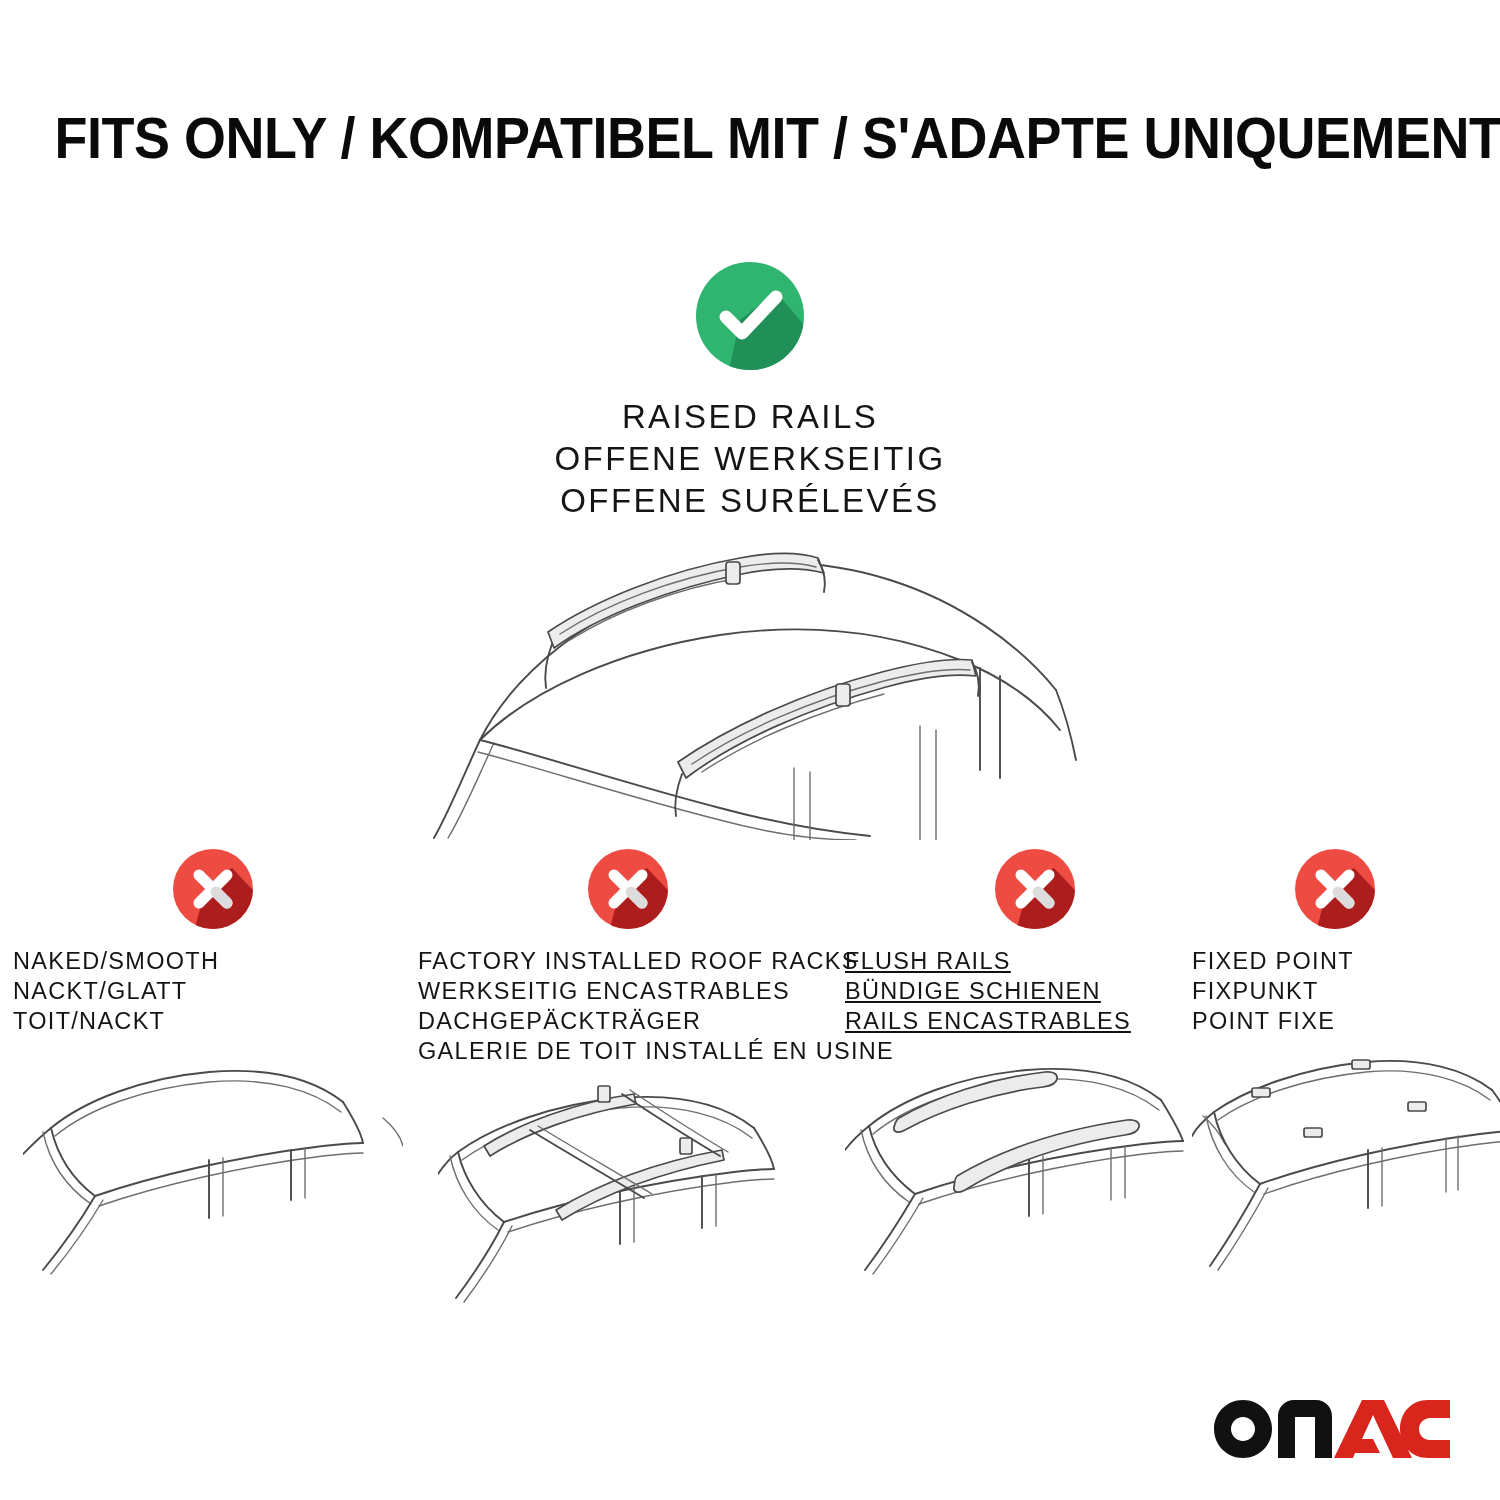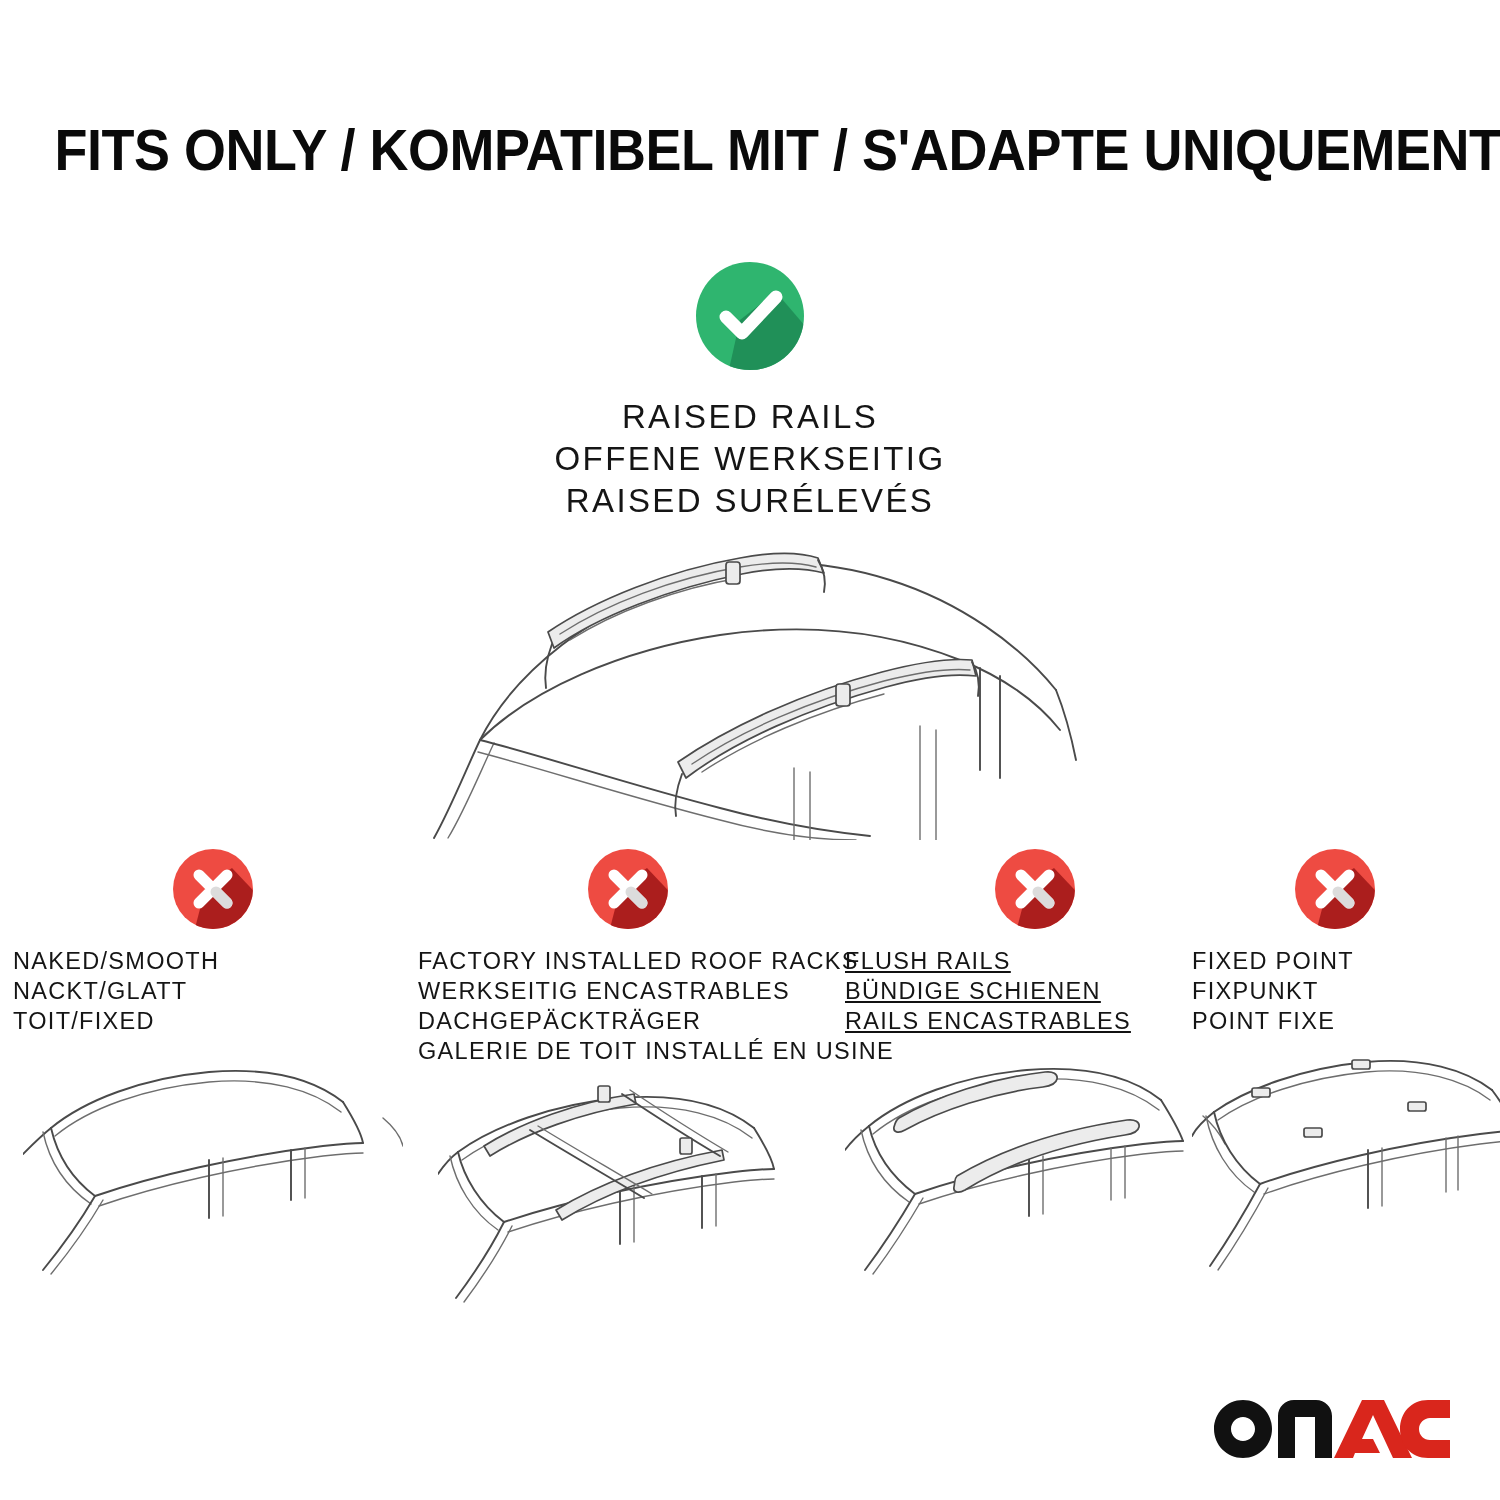--- a/index.html
+++ b/index.html
@@ -12,21 +12,21 @@
     height: 1500px;
     font-family: "Liberation Sans", sans-serif;
     color: #111111;
     overflow: hidden;
     position: relative;
   }
 
   
   .title-bar {
     position: absolute;
-    top: 116px;
+    top: 104px;
     left: 0;
     width: 1224px;
     text-align: right;
   }
   .title-text {
     display: inline-block;
     font-family: "Liberation Sans Narrow", "Liberation Sans", sans-serif;
     font-size: 58px;
     font-weight: 700;
     letter-spacing: -0.5px;
@@ -167,21 +167,21 @@
       <g clip-path="url(#cClip)">
         <polygon points="48,62 84,34 120,76 88,116 36,116" fill="#1D8A55" opacity="0.85"></polygon>
       </g>
       <path d="M34 59 L50 75 L84 39" fill="none" stroke="#ffffff" stroke-width="13" stroke-linecap="round" stroke-linejoin="round"></path>
     </svg>
   </div>
 
   <div class="hero-labels">
     <div class="lbl">RAISED RAILS</div>
     <div class="lbl">OFFENE WERKSEITIG</div>
-    <div class="lbl">RAISED SURÉLEVÉS</div>
+    <div class="lbl">OFFENE SURÉLEVÉS</div>
   </div>
 
   <div class="hero-art">
     <svg width="660" height="300" viewBox="0 0 660 300" xmlns="http://www.w3.org/2000/svg">
 
       <path class="vehicle-line" d="M60 200 C 95 130 175 70 265 40 C 330 18 400 18 470 40 C 540 62 600 105 636 150"></path>
       <path class="vehicle-line" d="M60 200 C 110 150 200 110 300 95 C 390 82 470 92 540 120 C 590 140 620 165 640 190"></path>
 
       <path class="vehicle-line" d="M60 200 C 48 225 30 270 14 298"></path>
       <path class="vehicle-line-thin" d="M74 203 C 62 228 44 272 28 298"></path>
@@ -232,21 +232,21 @@
         <g clip-path="url(#xClip0)">
           <polygon points="36,40 62,22 96,58 70,86 24,86" fill="#A31A1A" opacity="0.9"></polygon>
         </g>
         <path d="M29 29 L57 57 M57 29 L29 57" stroke="#ffffff" stroke-width="11" stroke-linecap="round"></path>
         <path d="M46 46 L57 57" stroke="#dcdcdc" stroke-width="11" stroke-linecap="round"></path>
       </svg>
     </div>
     <div class="labels">
       <div class="lbl">NAKED/SMOOTH</div>
       <div class="lbl">NACKT/GLATT</div>
-      <div class="lbl">TOIT/FIXED</div>
+      <div class="lbl">TOIT/NACKT</div>
     </div>
     <div class="art">
       <svg width="380" height="230" viewBox="0 0 380 230" xmlns="http://www.w3.org/2000/svg">
         <path class="vehicle-line" d="M28 78 C 62 50 120 28 186 22 C 248 17 292 30 320 52"></path>
         <path class="vehicle-line-thin" d="M32 86 C 66 58 122 38 186 32 C 246 27 290 40 318 62"></path>
         <path class="vehicle-line" d="M28 78 C 18 86 8 96 0 104"></path>
         <path class="vehicle-line" d="M28 78 C 34 104 48 128 72 146"></path>
         <path class="vehicle-line-thin" d="M20 82 C 26 110 42 136 68 154"></path>
         <path class="vehicle-line" d="M72 146 C 58 170 38 198 20 220"></path>
         <path class="vehicle-line-thin" d="M80 150 C 66 174 46 202 28 224"></path>

